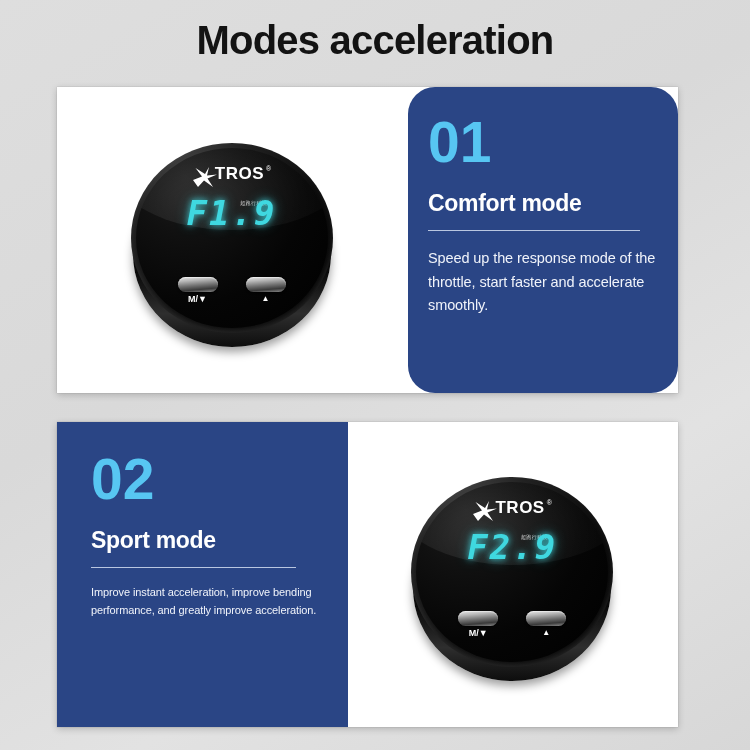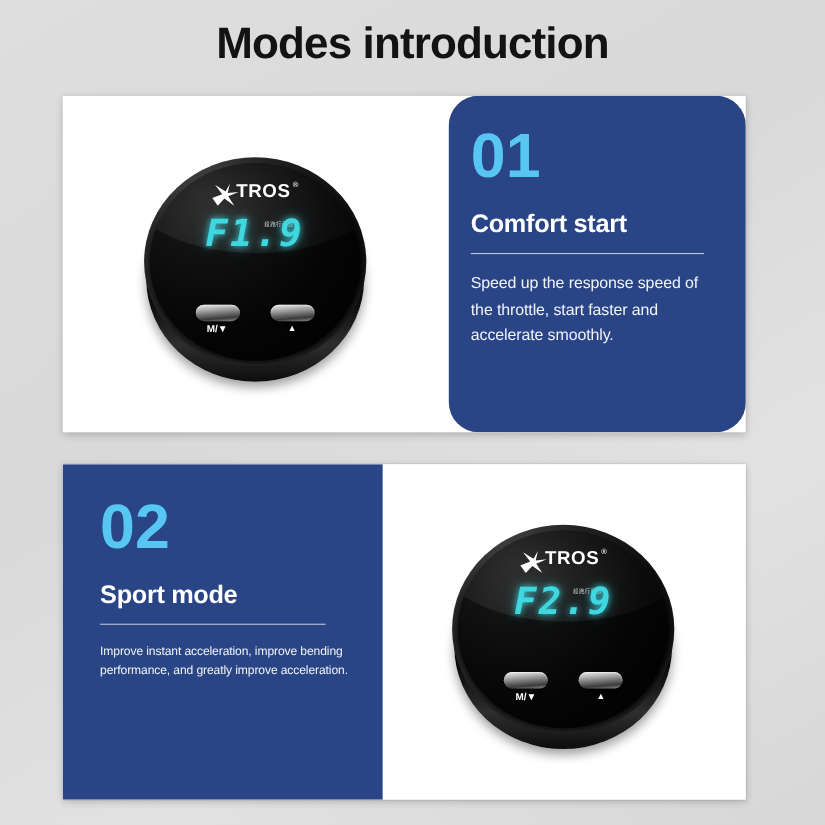--- a/index.html
+++ b/index.html
@@ -236,21 +236,21 @@
     font-weight: bold;
     margin-top: 3px;
     letter-spacing: 0px;
     line-height: 1;
   }
   .pill-label.arrow-only { font-size: 8px; }
 </style>
 </head>
 <body>
 
-<div class="page-title">Modes introduction</div>
+<div class="page-title">Modes acceleration</div>
 
 <div class="card card-1">
 
   <div class="device-pane">
     <div class="device">
       <div class="device-base"></div>
       <div class="device-rim"></div>
       <div class="device-face">
         <div class="device-gloss"></div>
 
@@ -279,23 +279,23 @@
             <div class="pill-label arrow-only">▲</div>
           </div>
         </div>
 
       </div>
     </div>
   </div>
 
   <div class="info-pane">
     <div class="big-number">01</div>
-    <div class="mode-name">Comfort start</div>
+    <div class="mode-name">Comfort mode</div>
     <div class="divider"></div>
-    <div class="body-text">Speed up the response speed of the throttle, start faster and accelerate smoothly.</div>
+    <div class="body-text">Speed up the response mode of the throttle, start faster and accelerate smoothly.</div>
   </div>
 
 </div>
 
 <div class="card card-2">
 
   <div class="info-pane">
     <div class="big-number">02</div>
     <div class="mode-name">Sport mode</div>
     <div class="divider"></div>

